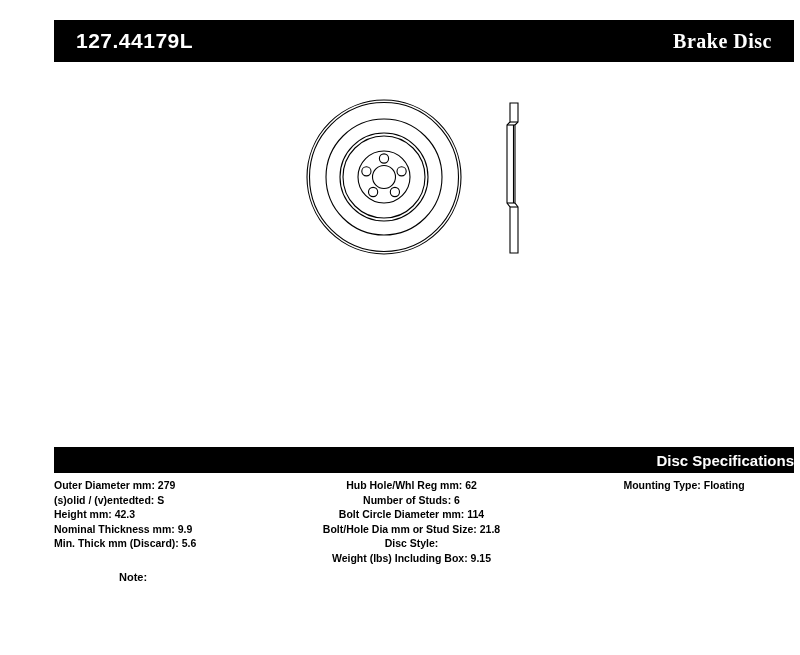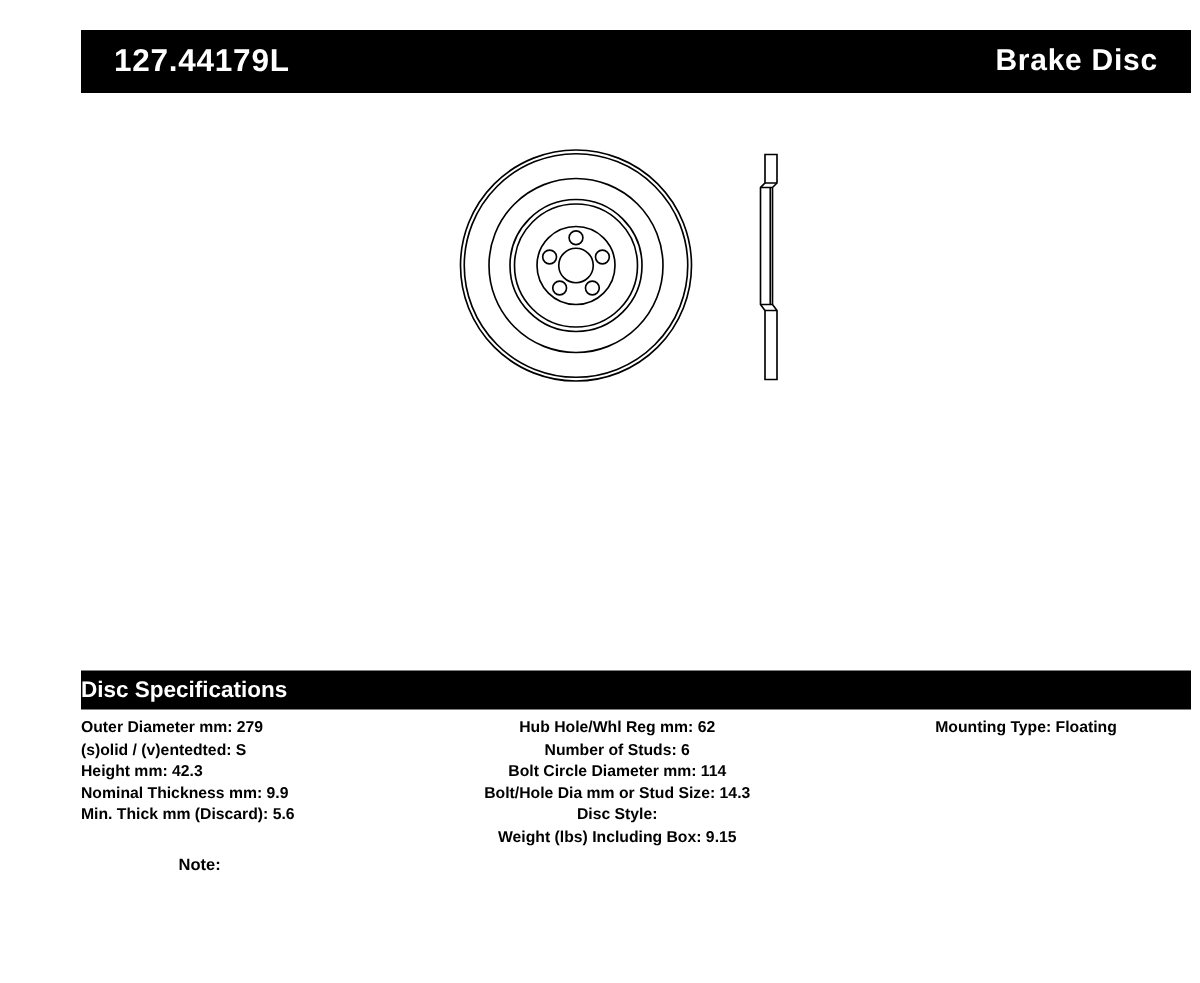--- a/index.html
+++ b/index.html
@@ -43,20 +43,21 @@
   }
   .header-title {
     position: absolute;
     right: 22px;
     top: 50%;
     transform: translateY(-50%);
     font-size: 20px;
     font-weight: bold;
     letter-spacing: 0.5px;
     white-space: nowrap;
+    font-family: Liberation Serif, serif;
   }
 
   
   .drawing {
     position: absolute;
     left: 250px;
     top: 85px;
     width: 330px;
     height: 200px;
   }
@@ -70,21 +71,21 @@
     height: 26px;
     background: #000000;
     color: #ffffff;
   }
   .spec-bar-title {
     position: absolute;
     left: 0;
     right: 0;
     top: 50%;
     transform: translateY(-50%);
-    text-align: left;
+    text-align: right;
     font-size: 15px;
     font-weight: bold;
   }
 
   
   .spec-cols {
     position: absolute;
     left: 30px;
     top: 478px;
     width: 740px;
@@ -167,21 +168,21 @@
       <div class="spec-line">(s)olid / (v)entedted: S</div>
       <div class="spec-line">Height mm: 42.3</div>
       <div class="spec-line">Nominal Thickness mm: 9.9</div>
       <div class="spec-line">Min. Thick mm (Discard): 5.6</div>
     </div>
 
     <div class="col col-mid">
       <div class="spec-line">Hub Hole/Whl Reg mm: 62</div>
       <div class="spec-line">Number of Studs: 6</div>
       <div class="spec-line">Bolt Circle Diameter mm: 114</div>
-      <div class="spec-line">Bolt/Hole Dia mm or Stud Size: 14.3</div>
+      <div class="spec-line">Bolt/Hole Dia mm or Stud Size: 21.8</div>
       <div class="spec-line">Disc Style:</div>
       <div class="spec-line">Weight (lbs) Including Box: 9.15</div>
     </div>
 
     <div class="col col-right">
       <div class="spec-line">Mounting Type: Floating</div>
     </div>
 
   </div>
 

